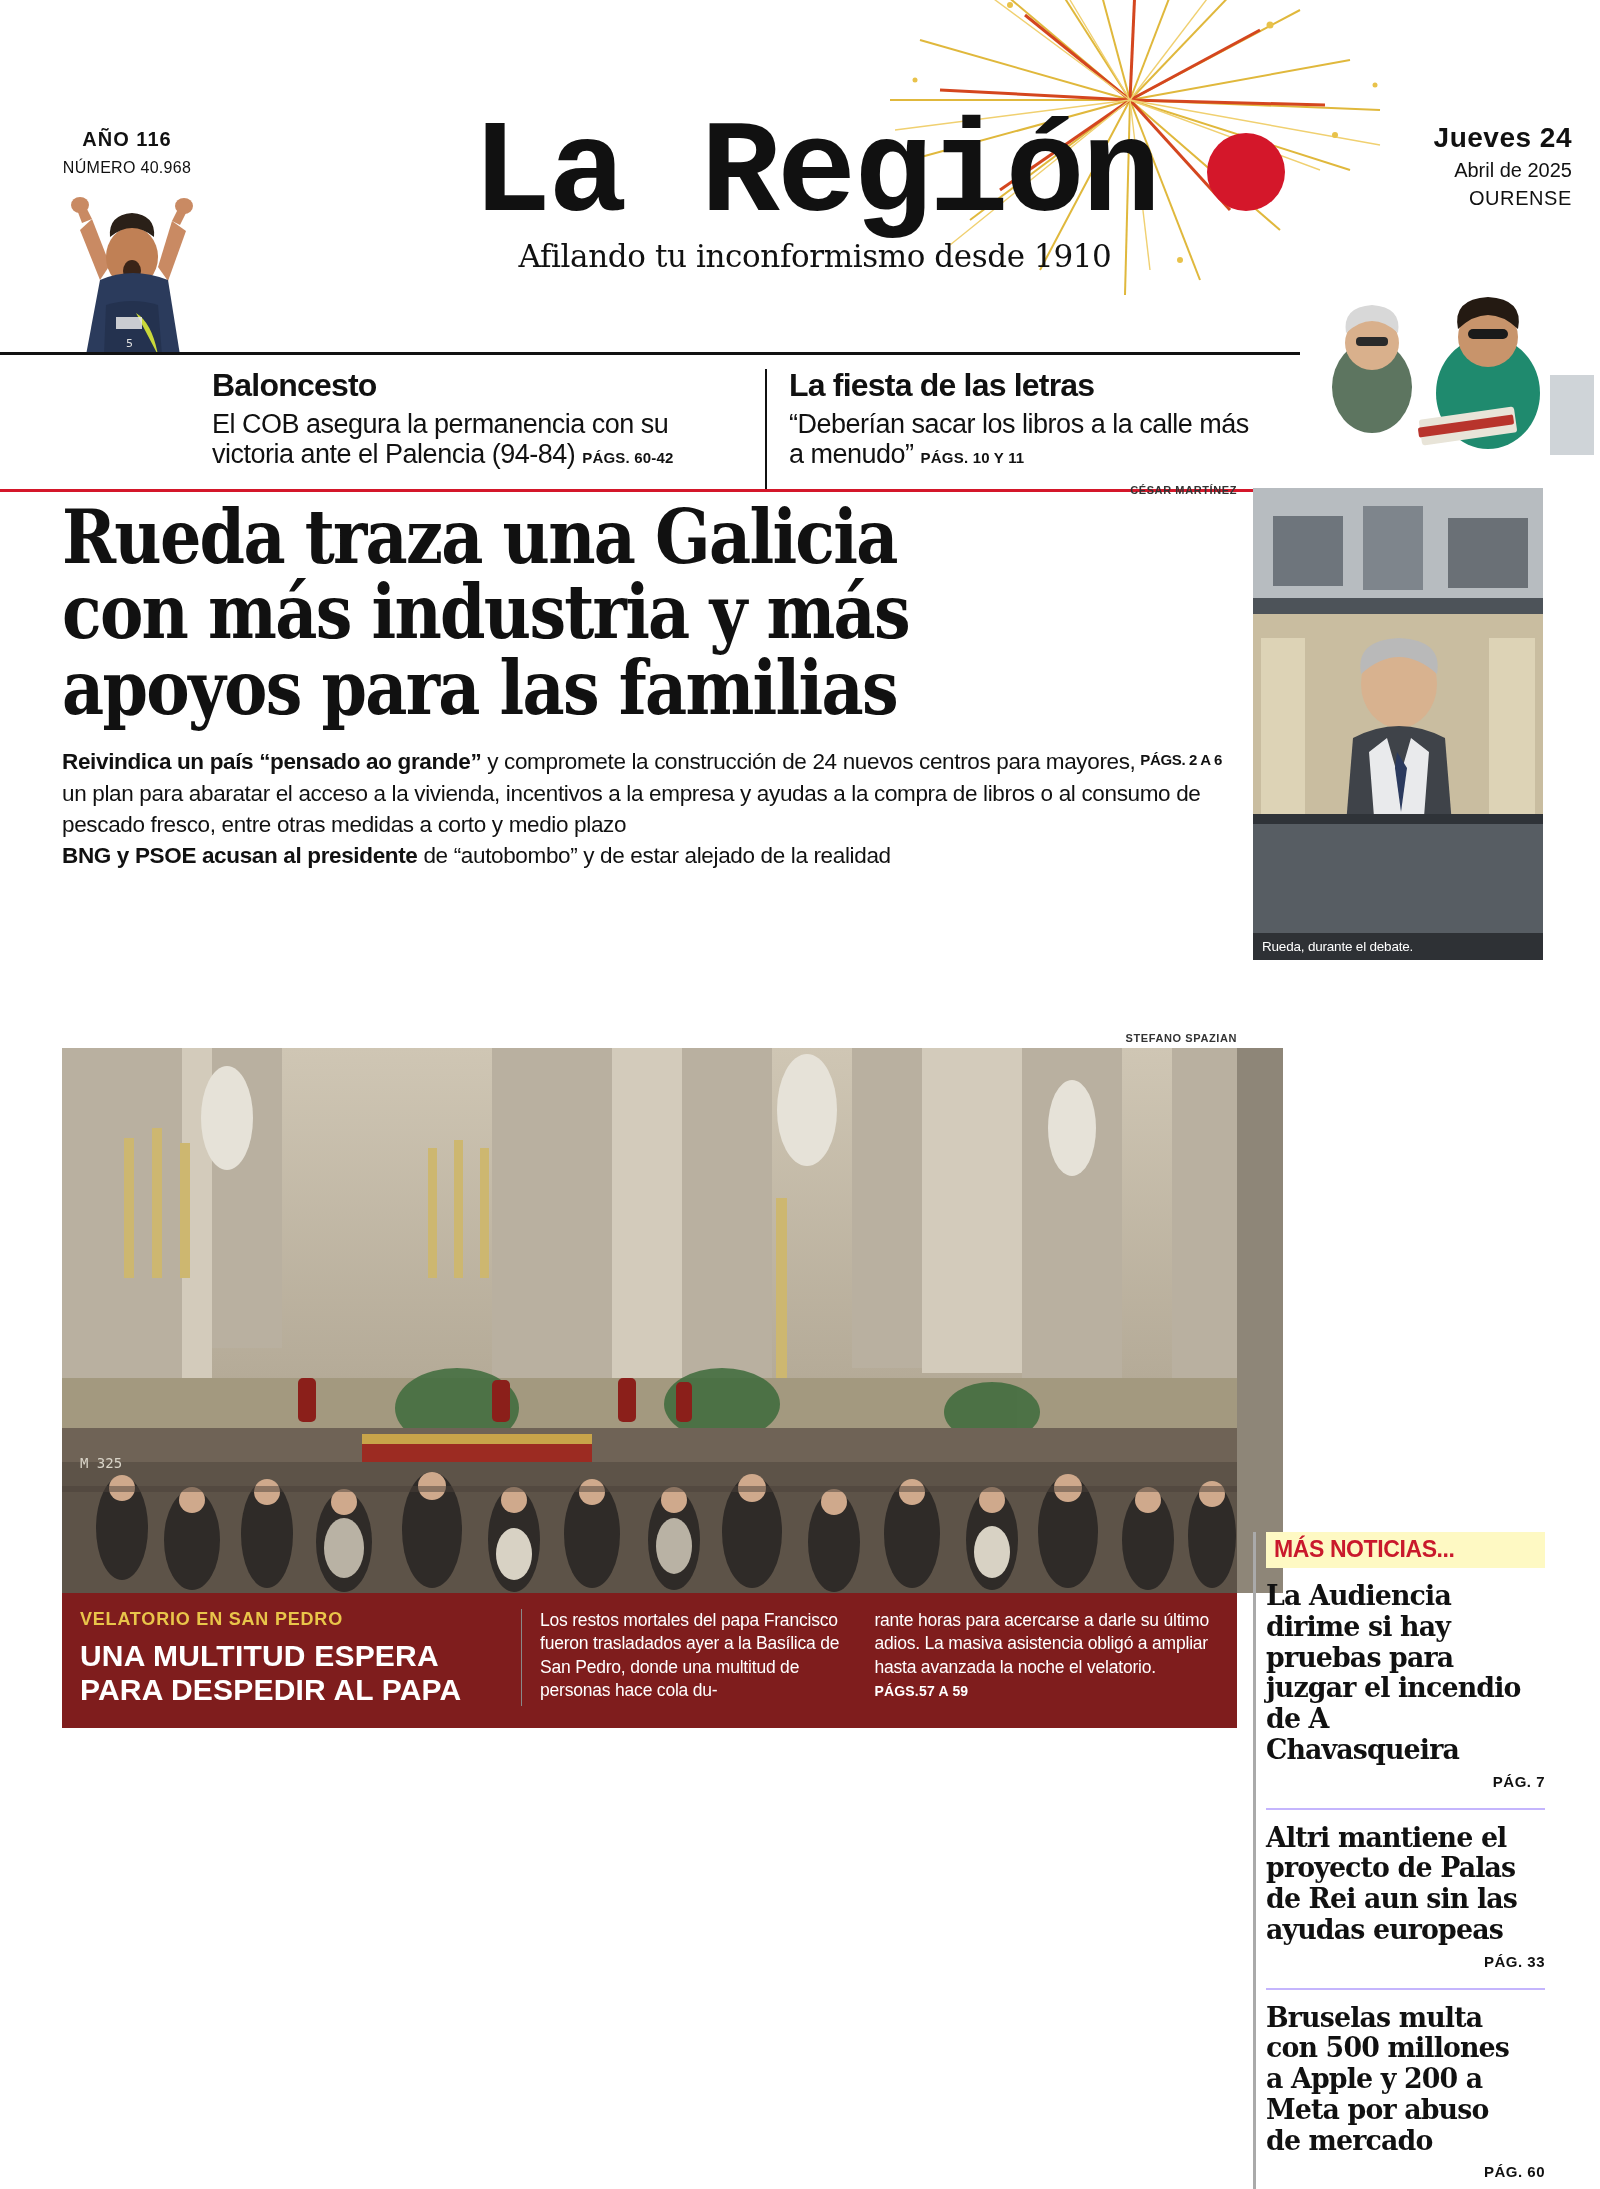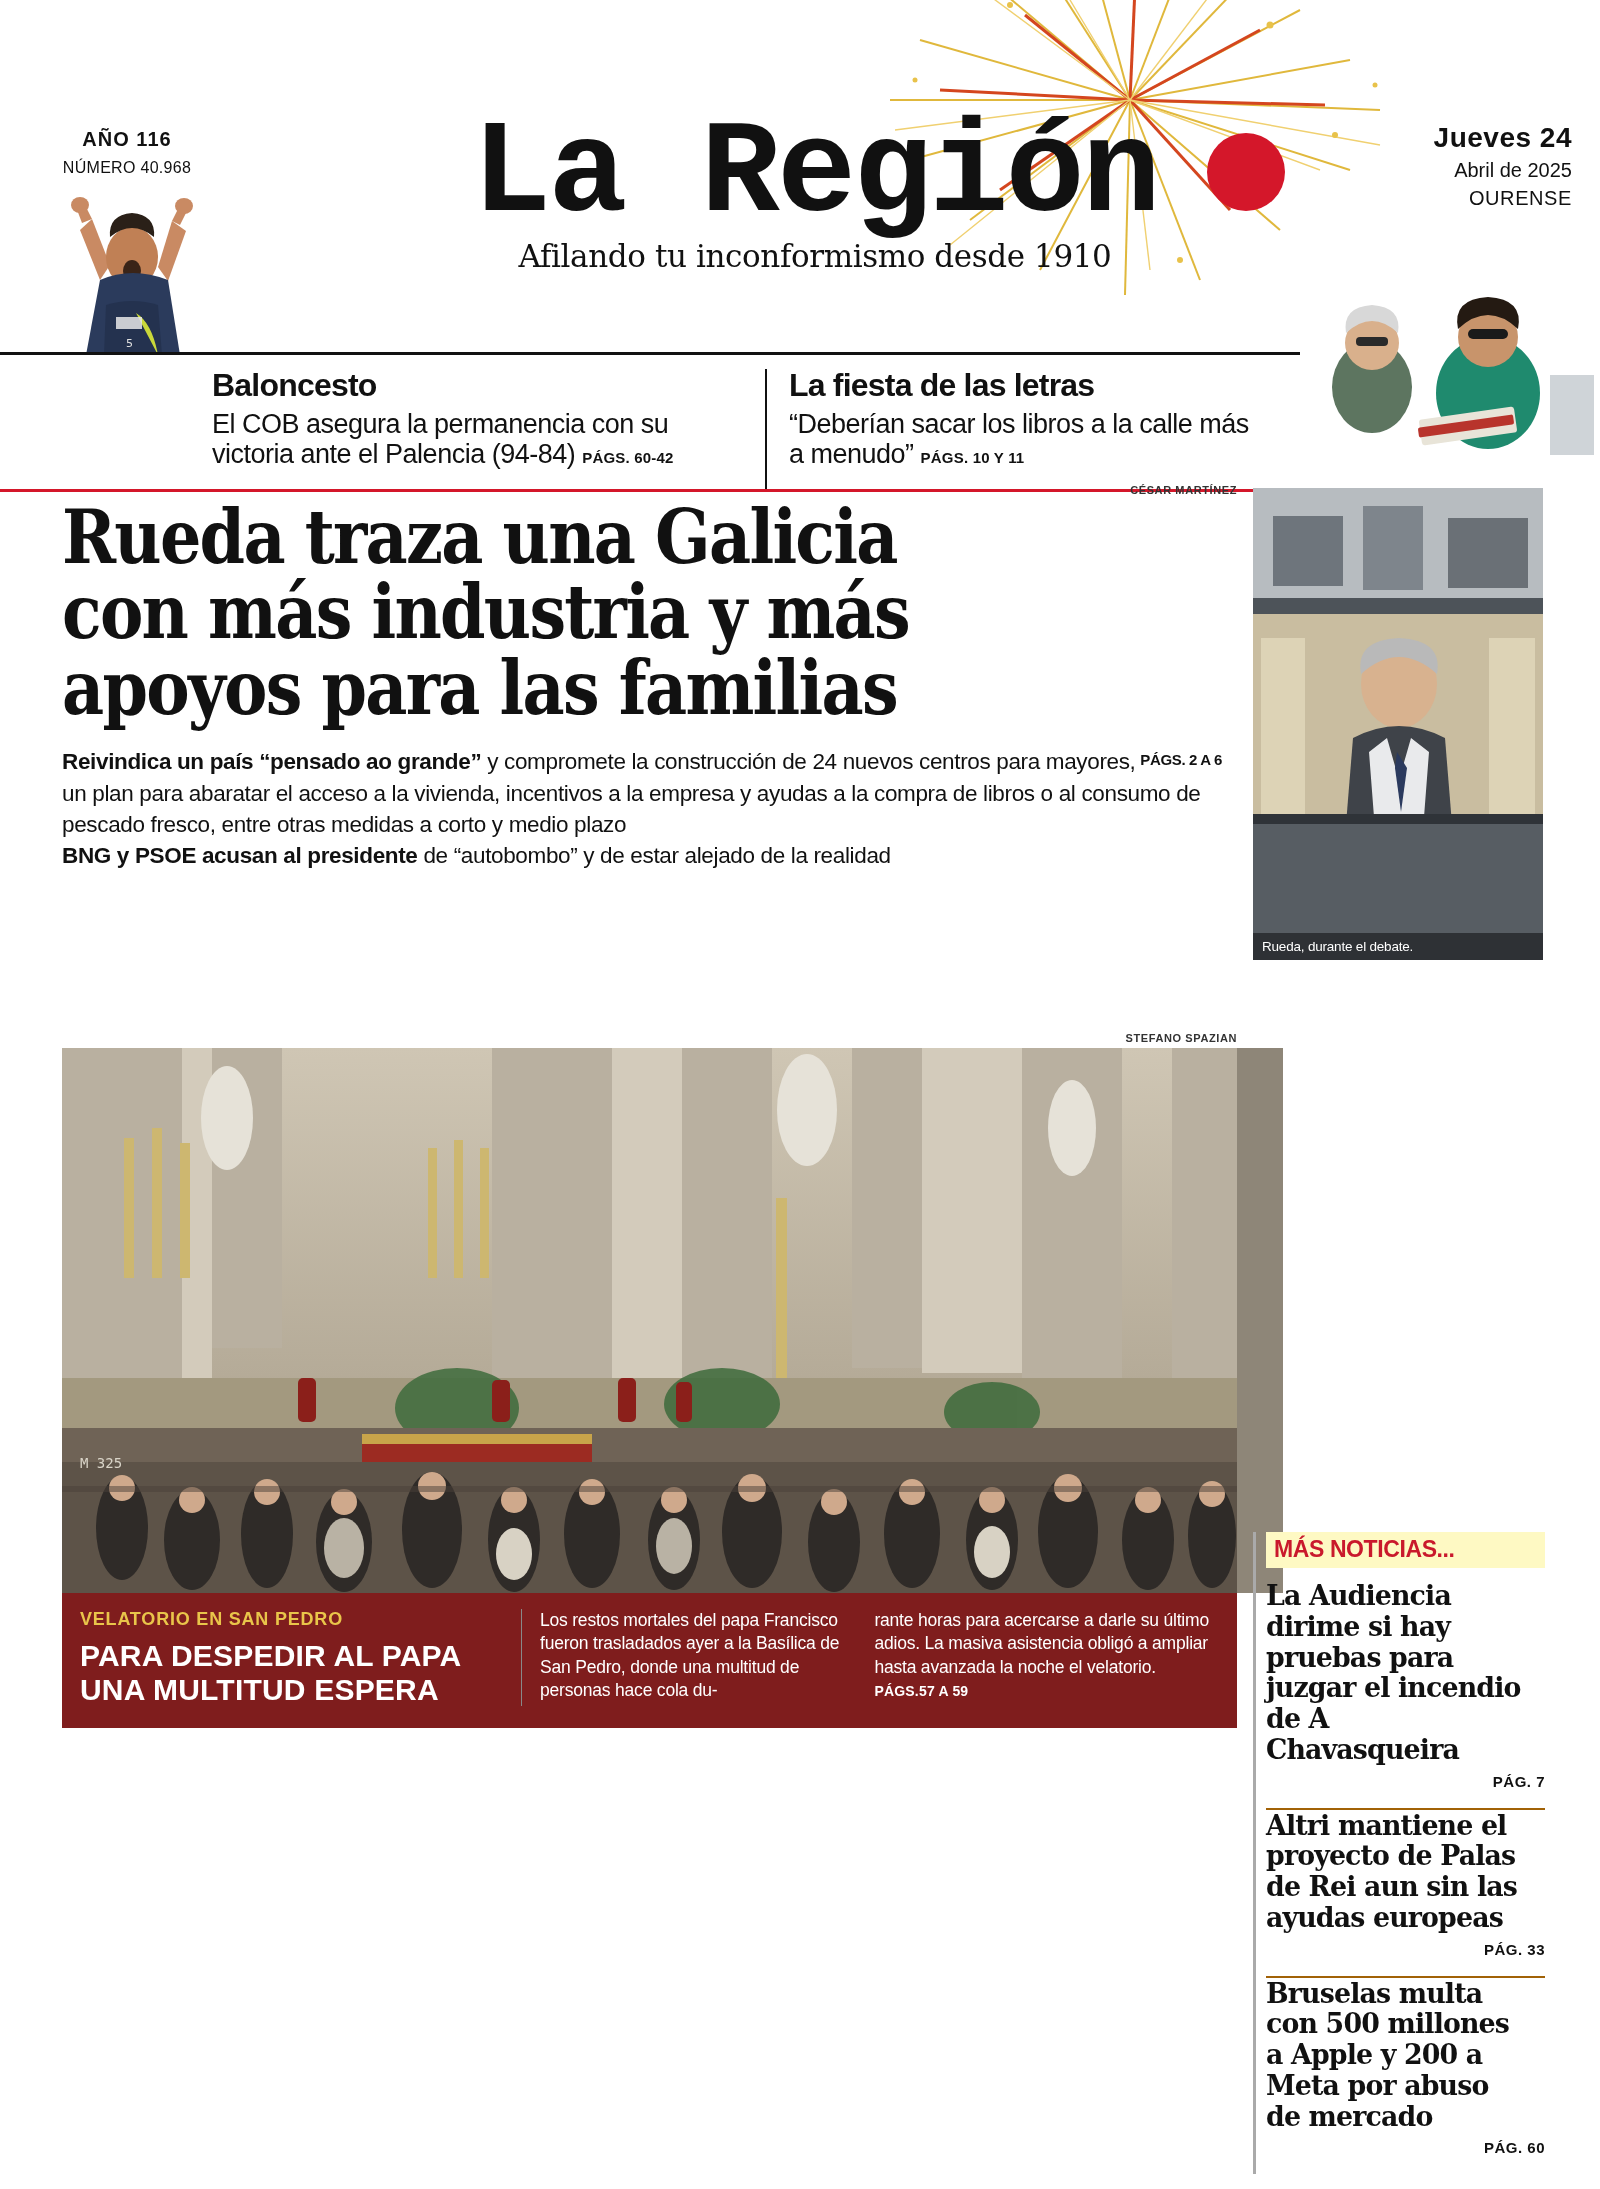--- a/index.html
+++ b/index.html
@@ -141,21 +141,21 @@
   .sidebar { position:absolute; left:1253px; top:1032px; width:292px; border-left:3px solid #aaa; padding-left:10px; }
   .sb-header {
     background:#fef9c3; padding:4px 8px 5px 8px;
     margin-bottom:12px;
   }
   .sb-header span {
     color:#c9192c; font-size:23px; font-weight:bold;
     letter-spacing:-0.4px;
   }
   .sb-item { padding-bottom:8px; margin-bottom:10px; }
-  .sb-item + .sb-item { border-top:2px solid #a16207; }
+  .sb-item + .sb-item { border-top:2px solid #c4b5fd; padding-top:12px; }
   .sb-title {
     font-family:"DejaVu Serif", serif;
     font-weight:bold; font-size:28.5px; line-height:1.08;
     letter-spacing:-0.9px;
     transform:scaleX(0.94); transform-origin:left top;
   }
   .sb-page {
     text-align:right; font-size:15px; font-weight:bold;
     letter-spacing:0.5px; margin-top:8px;
   }
@@ -441,22 +441,22 @@
           </g>
         </g>
         <rect x="0" y="438" width="1175" height="6" fill="#4a4038" opacity="0.5"></rect>
         <text x="18" y="420" font-family="DejaVu Sans Mono, monospace" font-size="14" fill="#d9d4c8">M 325</text>
       </svg>
     </div>
     <div class="papa-caption">
       <div class="pc-col1">
         <div class="pc-kicker">VELATORIO EN SAN PEDRO</div>
         <div class="pc-title">
+          <div>UNA MULTITUD ESPERA</div>
           <div>PARA DESPEDIR AL PAPA</div>
-          <div>UNA MULTITUD ESPERA</div>
         </div>
       </div>
       <div class="pc-col2">Los restos mortales del papa Francisco fueron trasladados ayer a la Basílica de San Pedro, donde una multitud de personas hace cola du-</div>
       <div class="pc-col3"><span>rante horas para acercarse a darle su último adios. La masiva asistencia obligó a ampliar hasta avanzada la noche el velatorio.</span>
         <span class="pc-pages">PÁGS.57 A 59</span>
       </div>
     </div>
   </div>
 
   <div class="sidebar">

